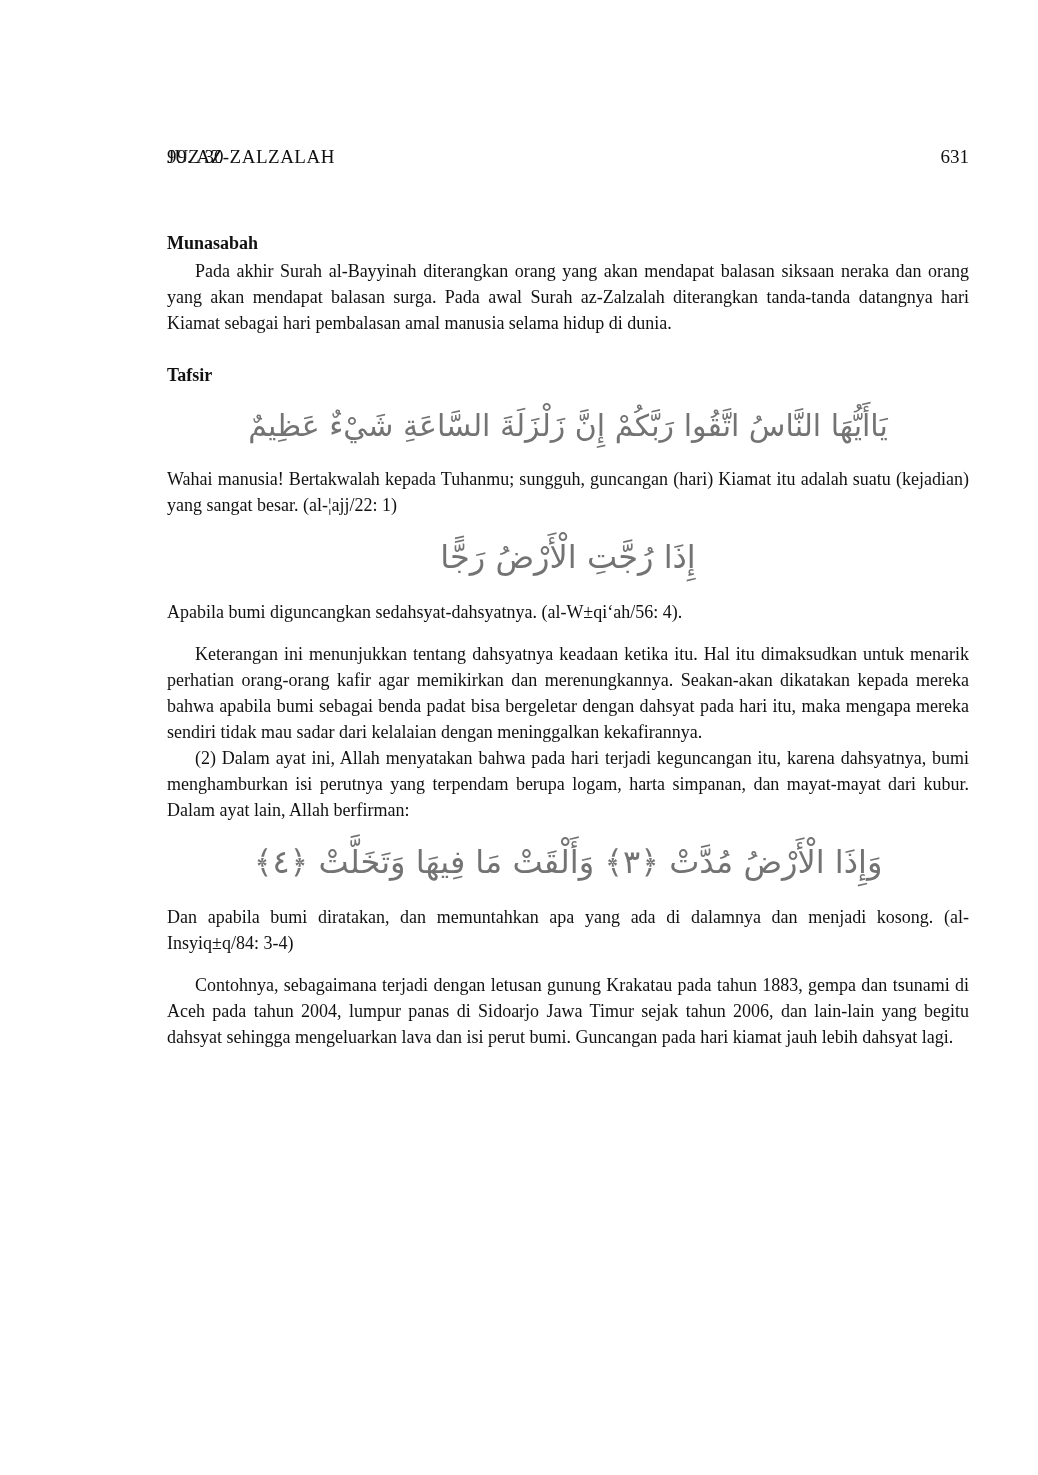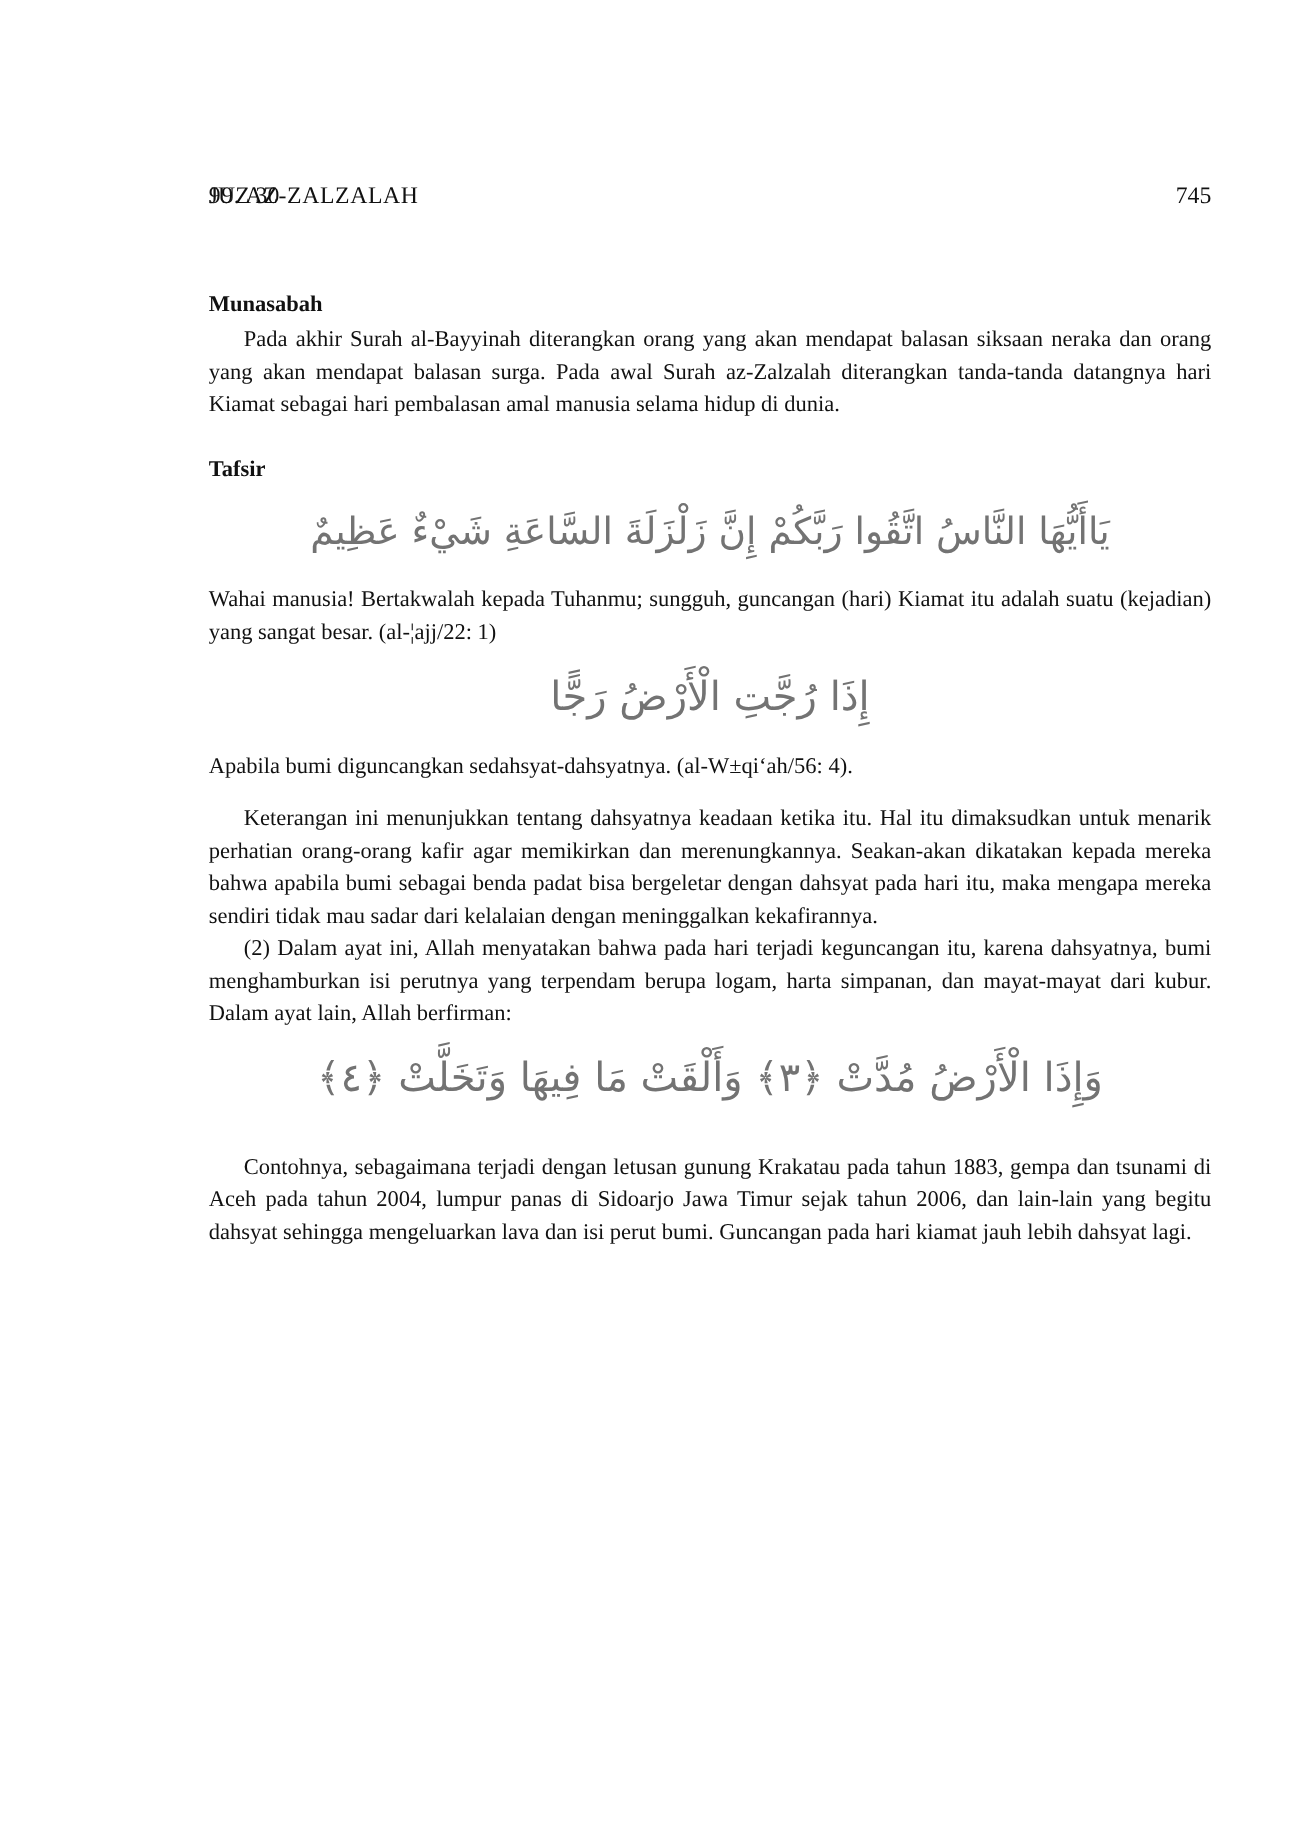--- a/index.html
+++ b/index.html
@@ -84,21 +84,21 @@
   .cite-part { font-style: normal; }
 </style>
 </head>
 <body>
 
 <div class="page">
 
   <div class="page-header">
     <span class="hdr-left">JUZ 30</span>
     <span class="hdr-center">99. AZ-ZALZALAH</span>
-    <span class="hdr-right">745</span>
+    <span class="hdr-right">631</span>
   </div>
 
   <div class="body-text">
 
     <h3 class="section-heading">Munasabah</h3>
     <p class="para">Pada akhir Surah  al-Bayyinah diterangkan orang yang akan mendapat balasan siksaan neraka dan orang yang akan mendapat balasan surga. Pada awal Surah az-Zalzalah diterangkan tanda-tanda datangnya hari Kiamat sebagai hari pembalasan amal manusia selama hidup di dunia.</p>
 
     <div class="spacer-lg"></div>
 
     <h3 class="section-heading">Tafsir</h3>
@@ -117,20 +117,24 @@
       <span class="cite-part">(al-W±qi‘ah/56: 4).</span>
     </p>
 
     <div class="spacer-md"></div>
 
     <p class="para">Keterangan ini menunjukkan tentang dahsyatnya keadaan ketika itu. Hal itu dimaksudkan untuk menarik perhatian orang-orang kafir agar memikirkan dan merenungkannya. Seakan-akan dikatakan kepada mereka bahwa apabila bumi sebagai benda padat bisa bergeletar dengan dahsyat pada hari itu, maka mengapa mereka sendiri tidak mau sadar dari kelalaian dengan meninggalkan kekafirannya.</p>
     <p class="para">(2) Dalam ayat ini, Allah menyatakan bahwa pada hari terjadi keguncangan itu, karena dahsyatnya, bumi menghamburkan isi perutnya yang terpendam berupa logam, harta simpanan, dan mayat-mayat dari kubur. Dalam ayat lain, Allah berfirman:</p>
 
     <div class="arabic-line small">وَإِذَا الْأَرْضُ مُدَّتْ ﴿٣﴾ وَأَلْقَتْ مَا فِيهَا وَتَخَلَّتْ ﴿٤﴾</div>
 
+    <p class="translation">
+      <span class="italic-part">Dan apabila bumi diratakan, dan memuntahkan apa yang ada di dalamnya dan menjadi kosong.</span>
+      <span class="cite-part">(al-Insyiq±q/84: 3-4)</span>
+    </p>
 
     <div class="spacer-md"></div>
 
     <p class="para">Contohnya, sebagaimana terjadi dengan letusan gunung Krakatau pada tahun 1883, gempa dan tsunami di Aceh pada tahun 2004, lumpur panas di Sidoarjo Jawa Timur sejak tahun 2006, dan lain-lain yang begitu dahsyat sehingga mengeluarkan lava dan isi perut bumi. Guncangan pada hari kiamat jauh lebih dahsyat lagi.</p>
 
   </div>
 
 </div>
 
 </body></html>

